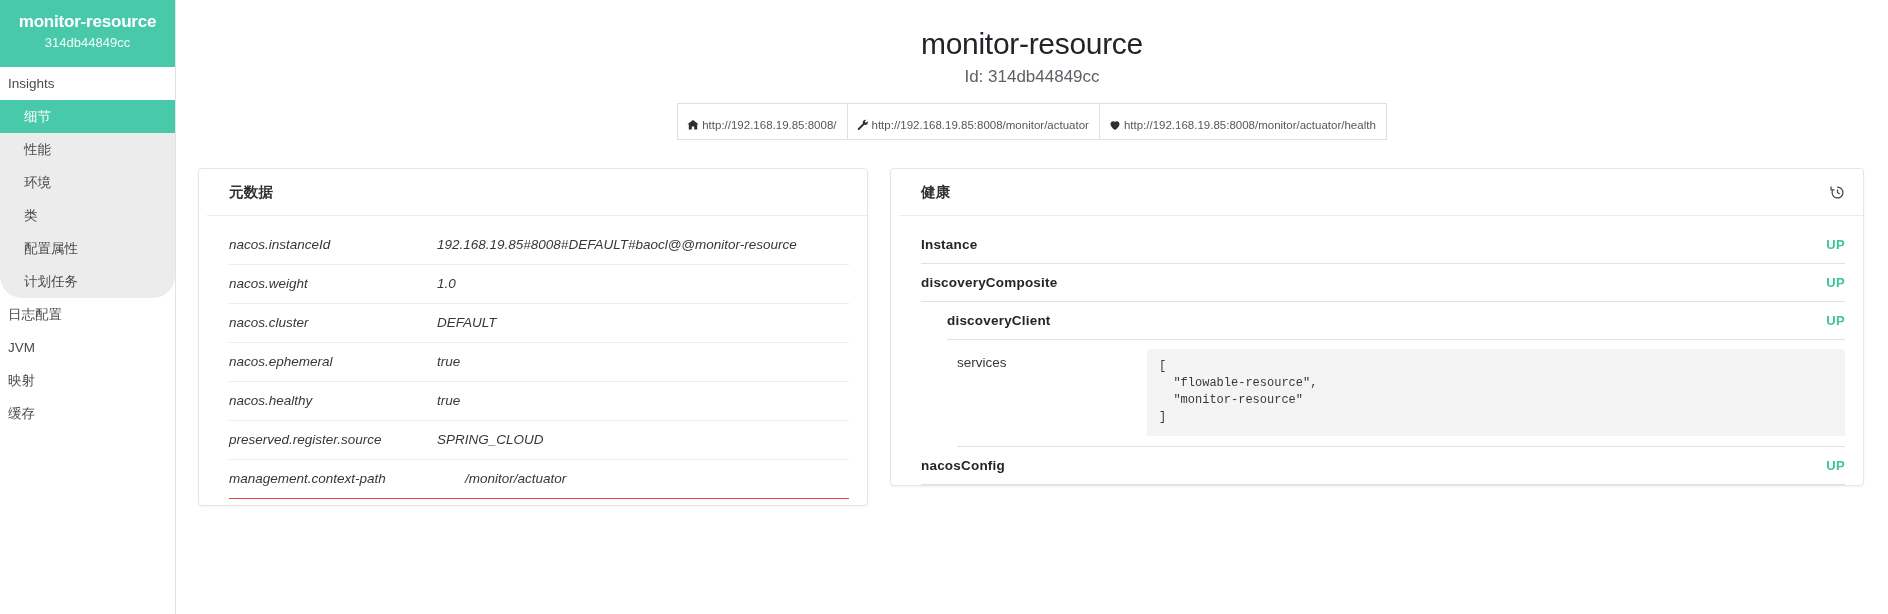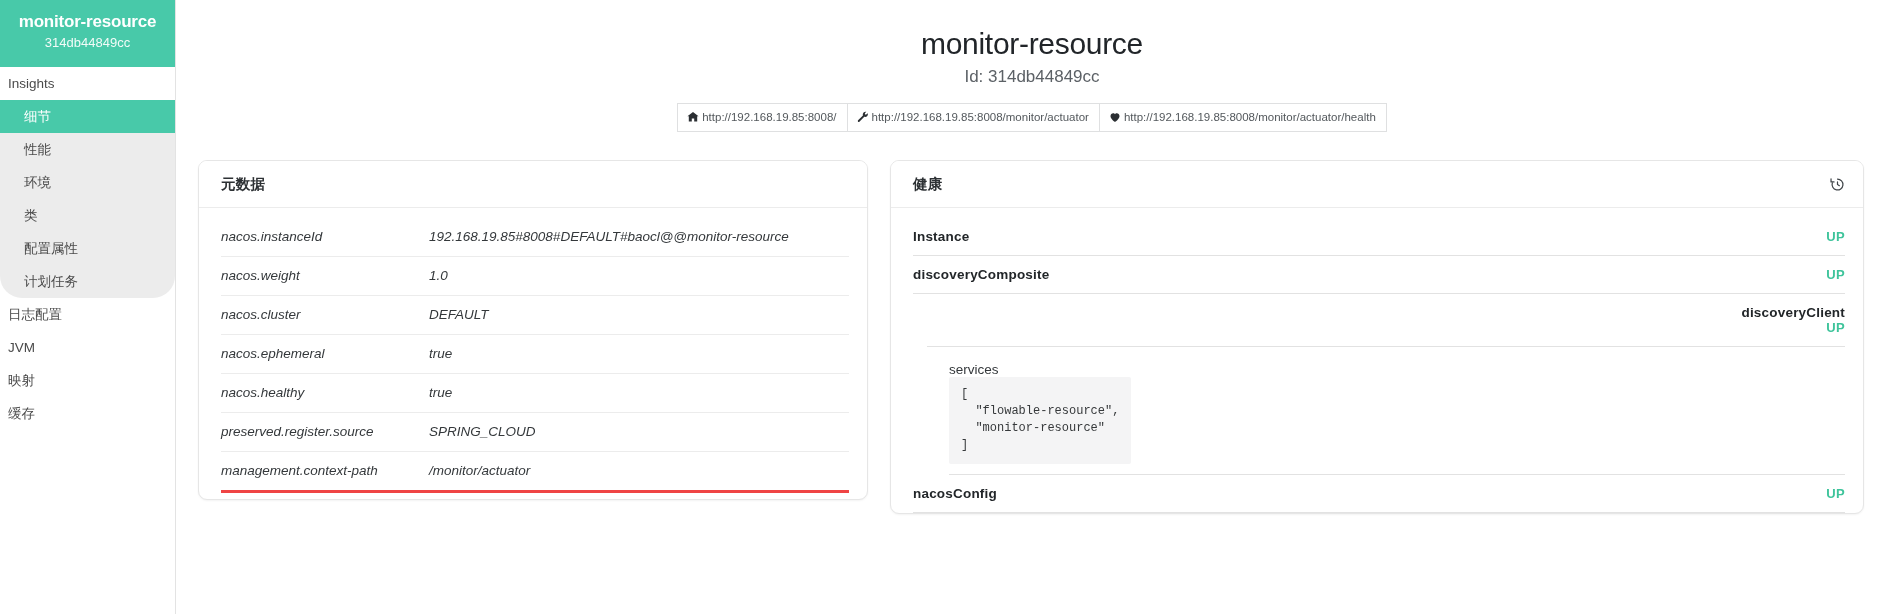--- a/index.html
+++ b/index.html
@@ -108,21 +108,21 @@
     display: flex;
     justify-content: center;
     margin-top: 14px;
   }
   .link-btn {
     border: 1px solid #dfe0e1;
     background: #ffffff;
     color: #53585c;
     font-size: 11.5px;
     line-height: 14px;
-    padding: 6px 10px 7px 9px;
+    padding: 14px 10px 7px 9px;
     display: flex;
     align-items: center;
     gap: 1px;
     cursor: pointer;
     white-space: nowrap;
     margin-left: -1px;
   }
   .link-btn:first-child { margin-left: 0; }
   .link-btn .bi { display: inline-flex; color: #2b2f33; margin-right: 2px; }
   .link-btn svg { display: block; }
@@ -131,23 +131,24 @@
   .panels {
     display: flex;
     gap: 22px;
     padding: 0 24px 0 22px;
     margin-top: 28px;
     align-items: flex-start;
   }
   .card {
     background: #ffffff;
     border: 1px solid #e6e6e6;
-    border-radius: 9px;
+    border-radius: 4px;
     box-shadow: 0 1px 2px rgba(0,0,0,0.05);
     overflow: hidden;
+    padding-left: 8px;
   }
   .card-meta { width: 670px; }
   .card-health { flex: 1; }
   .card-header {
     border-bottom: 1px solid #ececec;
     padding: 14px 18px 13px 22px;
     background: #ffffff;
     display: flex;
     align-items: center;
     justify-content: space-between;
@@ -170,59 +171,58 @@
     display: flex;
     align-items: center;
     padding: 10px 0 10px 0;
     margin: 0 18px 0 22px;
     border-bottom: 1px solid #ececec;
     font-size: 13.5px;
     color: #34383b;
     line-height: 18px;
     font-style: italic;
   }
-  .meta-row:last-child { border-bottom: 3px solid #ef4444; }
+  .meta-row:last-child { border-bottom: 1px solid #ef4444; gap: 28px; }
   .meta-key { width: 208px; min-width: 208px; color: #34383b; }
   .meta-val { color: #34383b; word-break: break-all; }
 
   
   .health-body { padding: 10px 0 0 0; }
   .health-row {
     display: flex;
-    align-items: flex-end;
+    align-items: flex-start;
     justify-content: space-between;
     padding: 11px 0 11px 0;
     margin-left: 22px;
     margin-right: 18px;
     border-bottom: 1px solid #e2e2e2;
     font-size: 13.5px;
   }
   .health-name {
     font-weight: bold;
     color: #222629;
     letter-spacing: 0.2px;
   }
   .health-status {
     font-weight: bold;
     color: #3ec49b;
     font-size: 13px;
     letter-spacing: 0.4px;
   }
   .indent-1 { }
-  .indent-2 { margin-left: 36px; flex-direction: column; }
+  .indent-2 { margin-left: 48px; }
 
   .detail-row {
     display: flex;
     align-items: flex-start;
     margin-left: 58px;
     margin-right: 18px;
     padding: 9px 0 10px 0;
     border-bottom: 1px solid #e2e2e2;
     font-size: 13.5px;
-    flex-direction: column;
   }
   .detail-key {
     width: 190px;
     min-width: 190px;
     color: #34383b;
     padding-top: 6px;
   }
   .detail-val { flex: 1; }
   .code-block {
     background: #f4f4f5;

